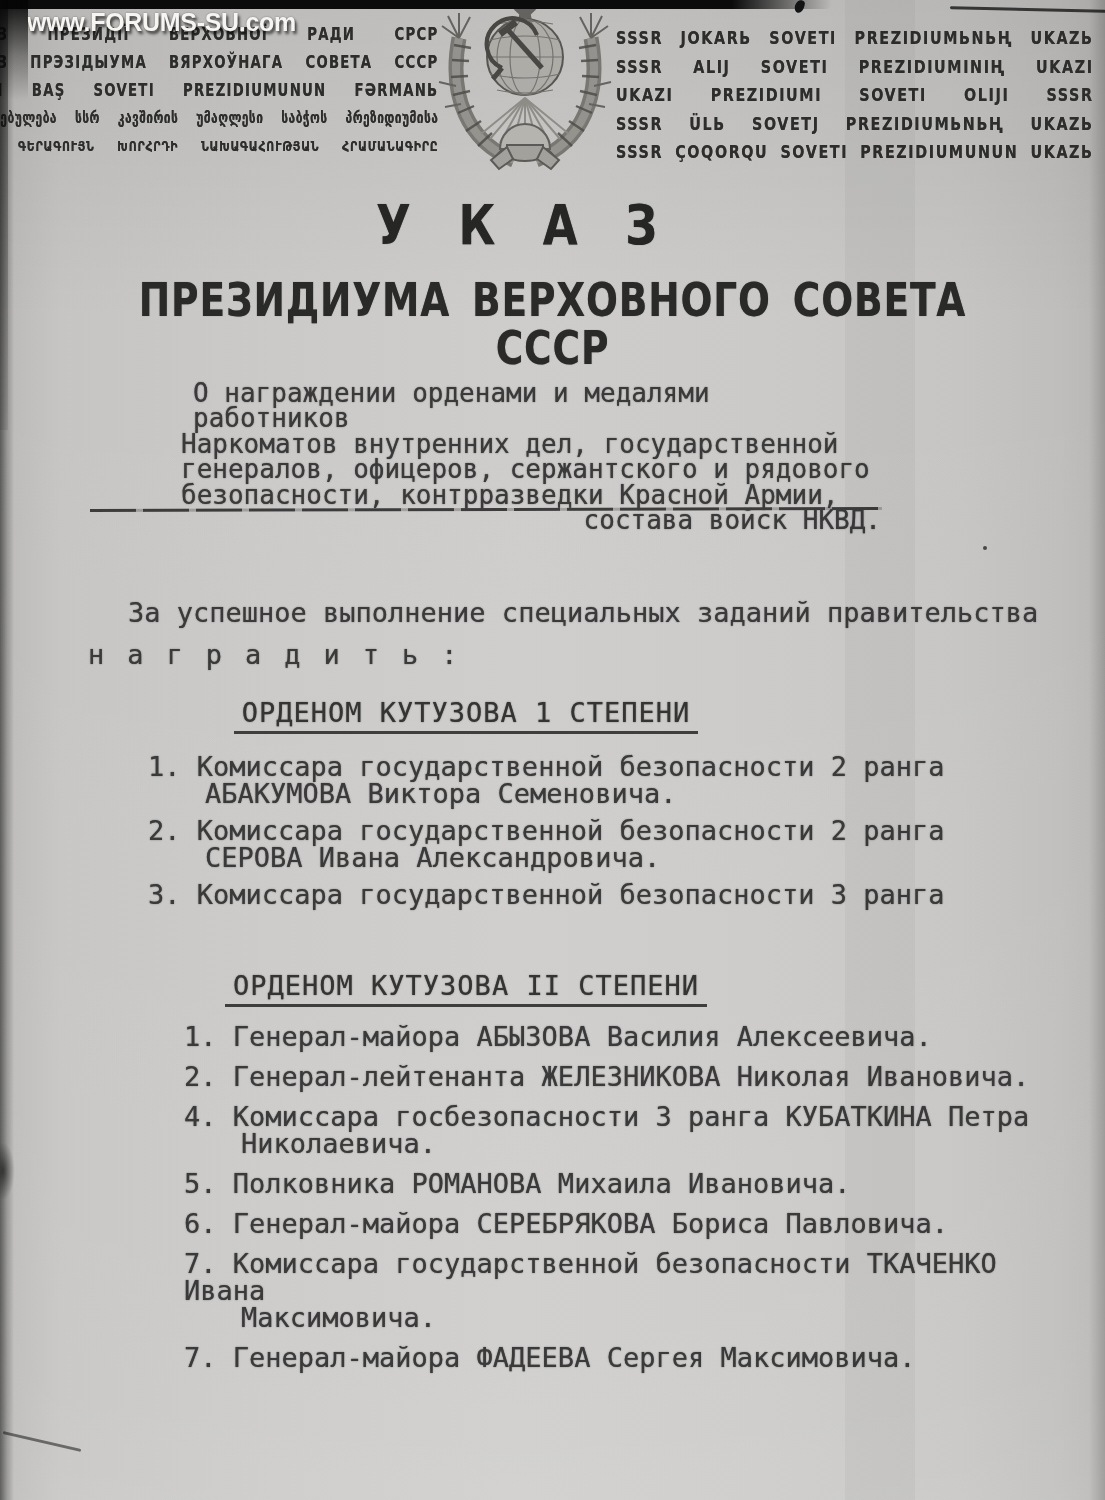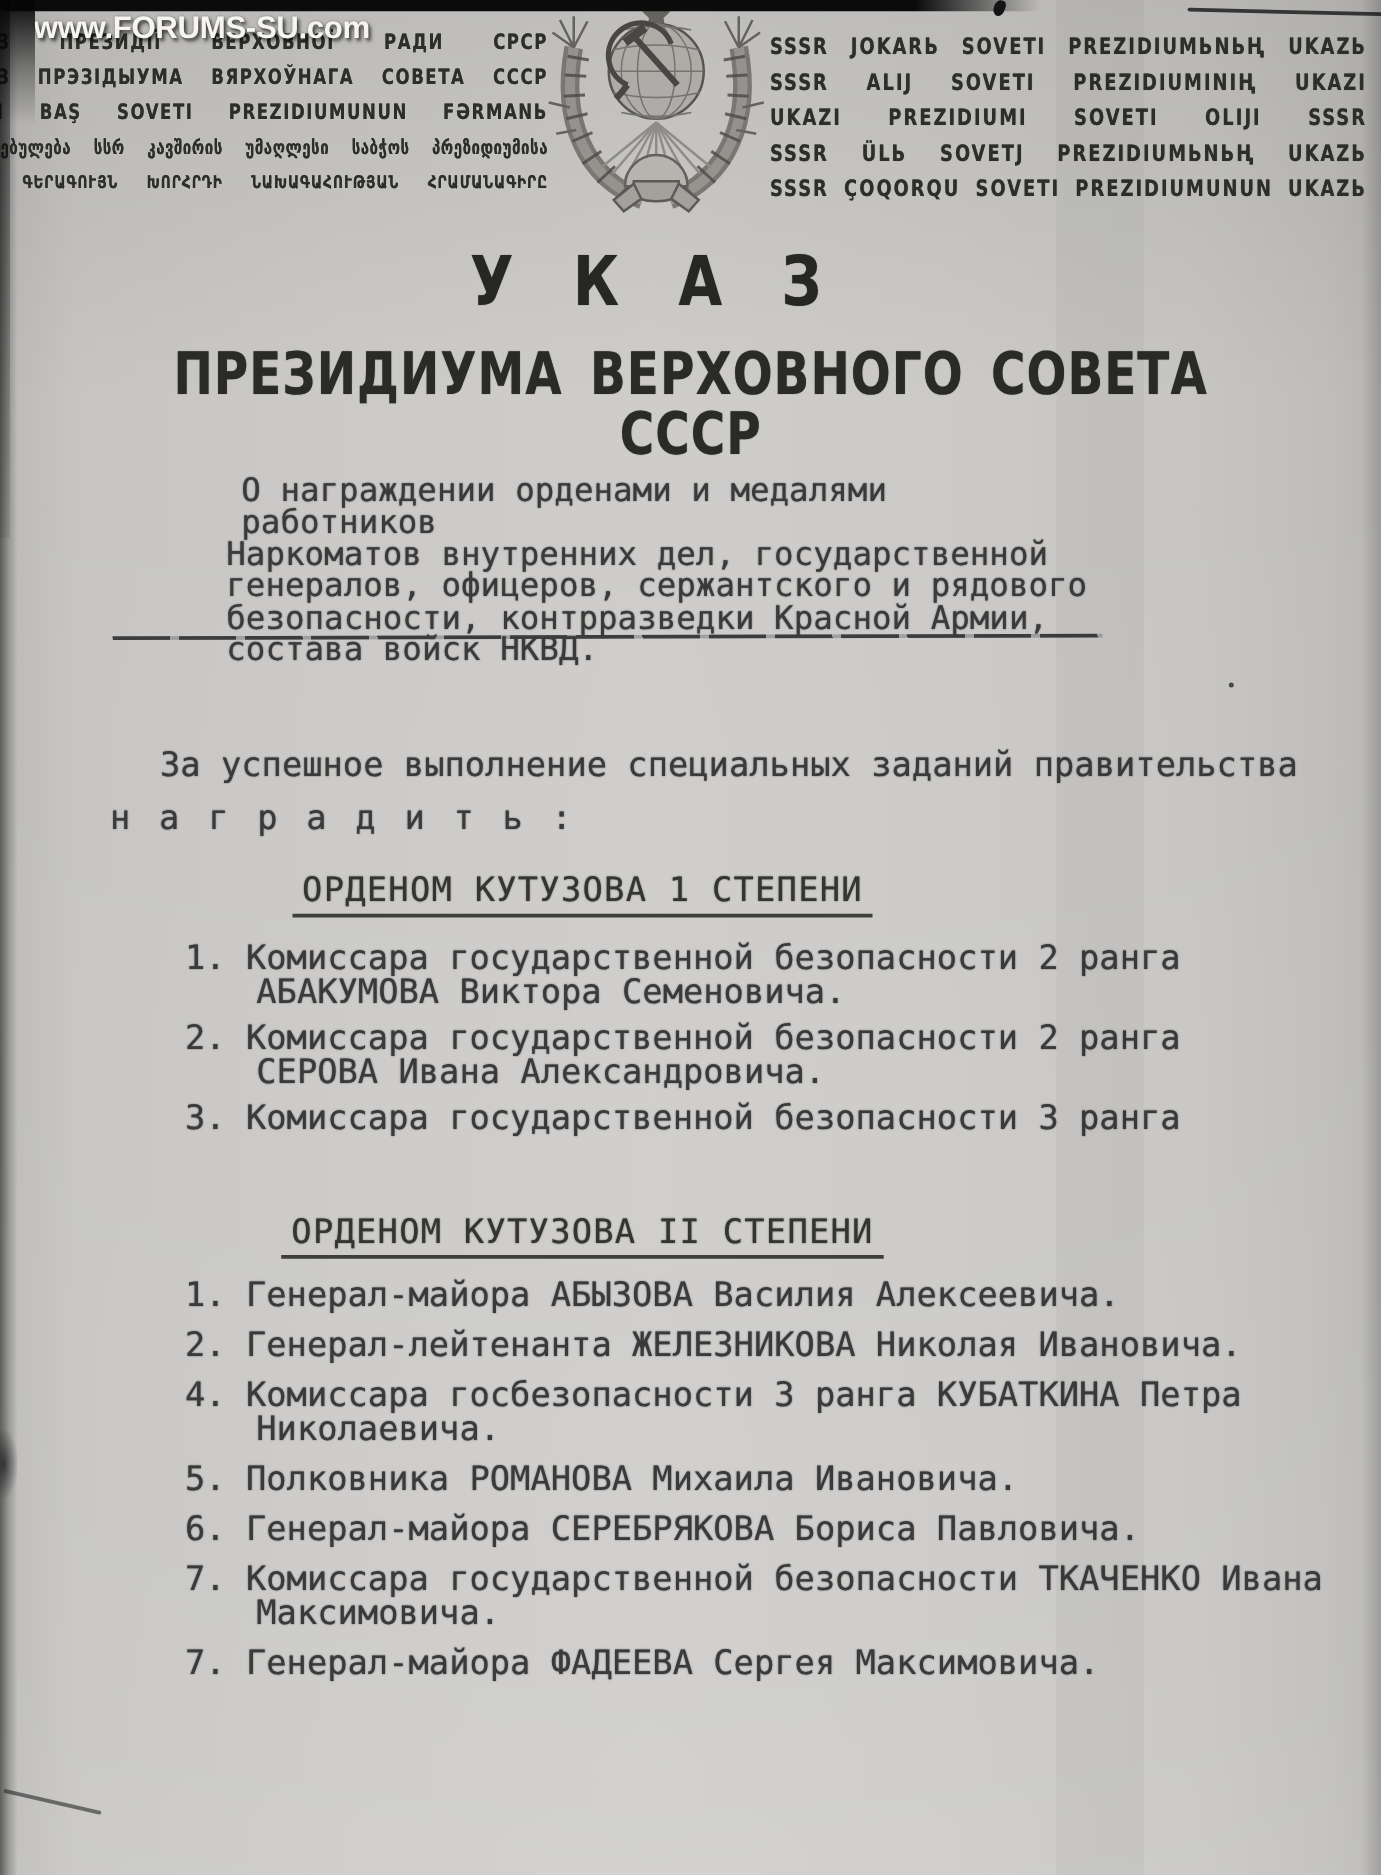--- a/index.html
+++ b/index.html
@@ -35,37 +35,37 @@
     position:absolute; top:276px; left:0; width:1105px; text-align:center;
     font-family:"DejaVu Sans","Liberation Sans",sans-serif; font-weight:bold;
     font-size:47px; line-height:48px; letter-spacing:1px; word-spacing:10px;
     transform:scaleX(.80); transform-origin:center top; color:#2a2a28;
     text-shadow:0 0 1px rgba(30,30,30,.55);
   }
   
   .tw { text-shadow:0 0 1.3px rgba(55,55,55,.85); }
   .preamble { position:absolute; left:181px; top:381px; width:700px; font-size:26px; line-height:25.4px; }
   .preamble .tl:first-child { padding-left:12px; }
-  .preamble .tl:last-child  { text-align:left; }
+  .preamble .tl:last-child  { text-align:right; }
   .underline-main {
     position:absolute; left:90px; top:508px; width:792px; height:3px;
     background:repeating-linear-gradient(90deg,#3c3c3c 0 46px, rgba(60,60,60,.3) 46px 53px);
     transform:rotate(-.15deg);
   }
   .res1 { position:absolute; left:128px; top:599px; font-size:27px; line-height:28px; }
   .res2 { position:absolute; left:88px;  top:641px; font-size:27px; line-height:28px; letter-spacing:23px; }
   .sec-h { position:absolute; left:0; width:932px; text-align:center; font-size:27px; line-height:28px; letter-spacing:1px; color:#343432; }
   .sec-h span { border-bottom:3.5px solid #3e3e3c; padding:0 8px 3px; }
   .sec-h-1 { top:699px; }
   .sec-h-2 { top:972px; }
   .list { position:absolute; left:148px; width:945px; font-size:27px; line-height:27px; }
   .list-1 { top:753px; }
   .list-2 { top:1023px; }
   .item { margin-bottom:10px; }
-  .list-2 .item { margin-bottom:13px; }
+  .list-2 .item { margin-bottom:13px;margin-left:36px; }
   .item .cont { padding-left:57px; }
   
   .watermark {
     position:absolute; left:27px; top:9px;
     font-family:Liberation Sans, sans-serif; font-weight:bold;
     font-size:25px; line-height:27px; letter-spacing:-.3px; color:#f7f5f1;
     text-shadow:2px 3px 3px rgba(0,0,0,.65), 0 0 2px rgba(0,0,0,.35);
   }
   
   .art { position:absolute; pointer-events:none; }

